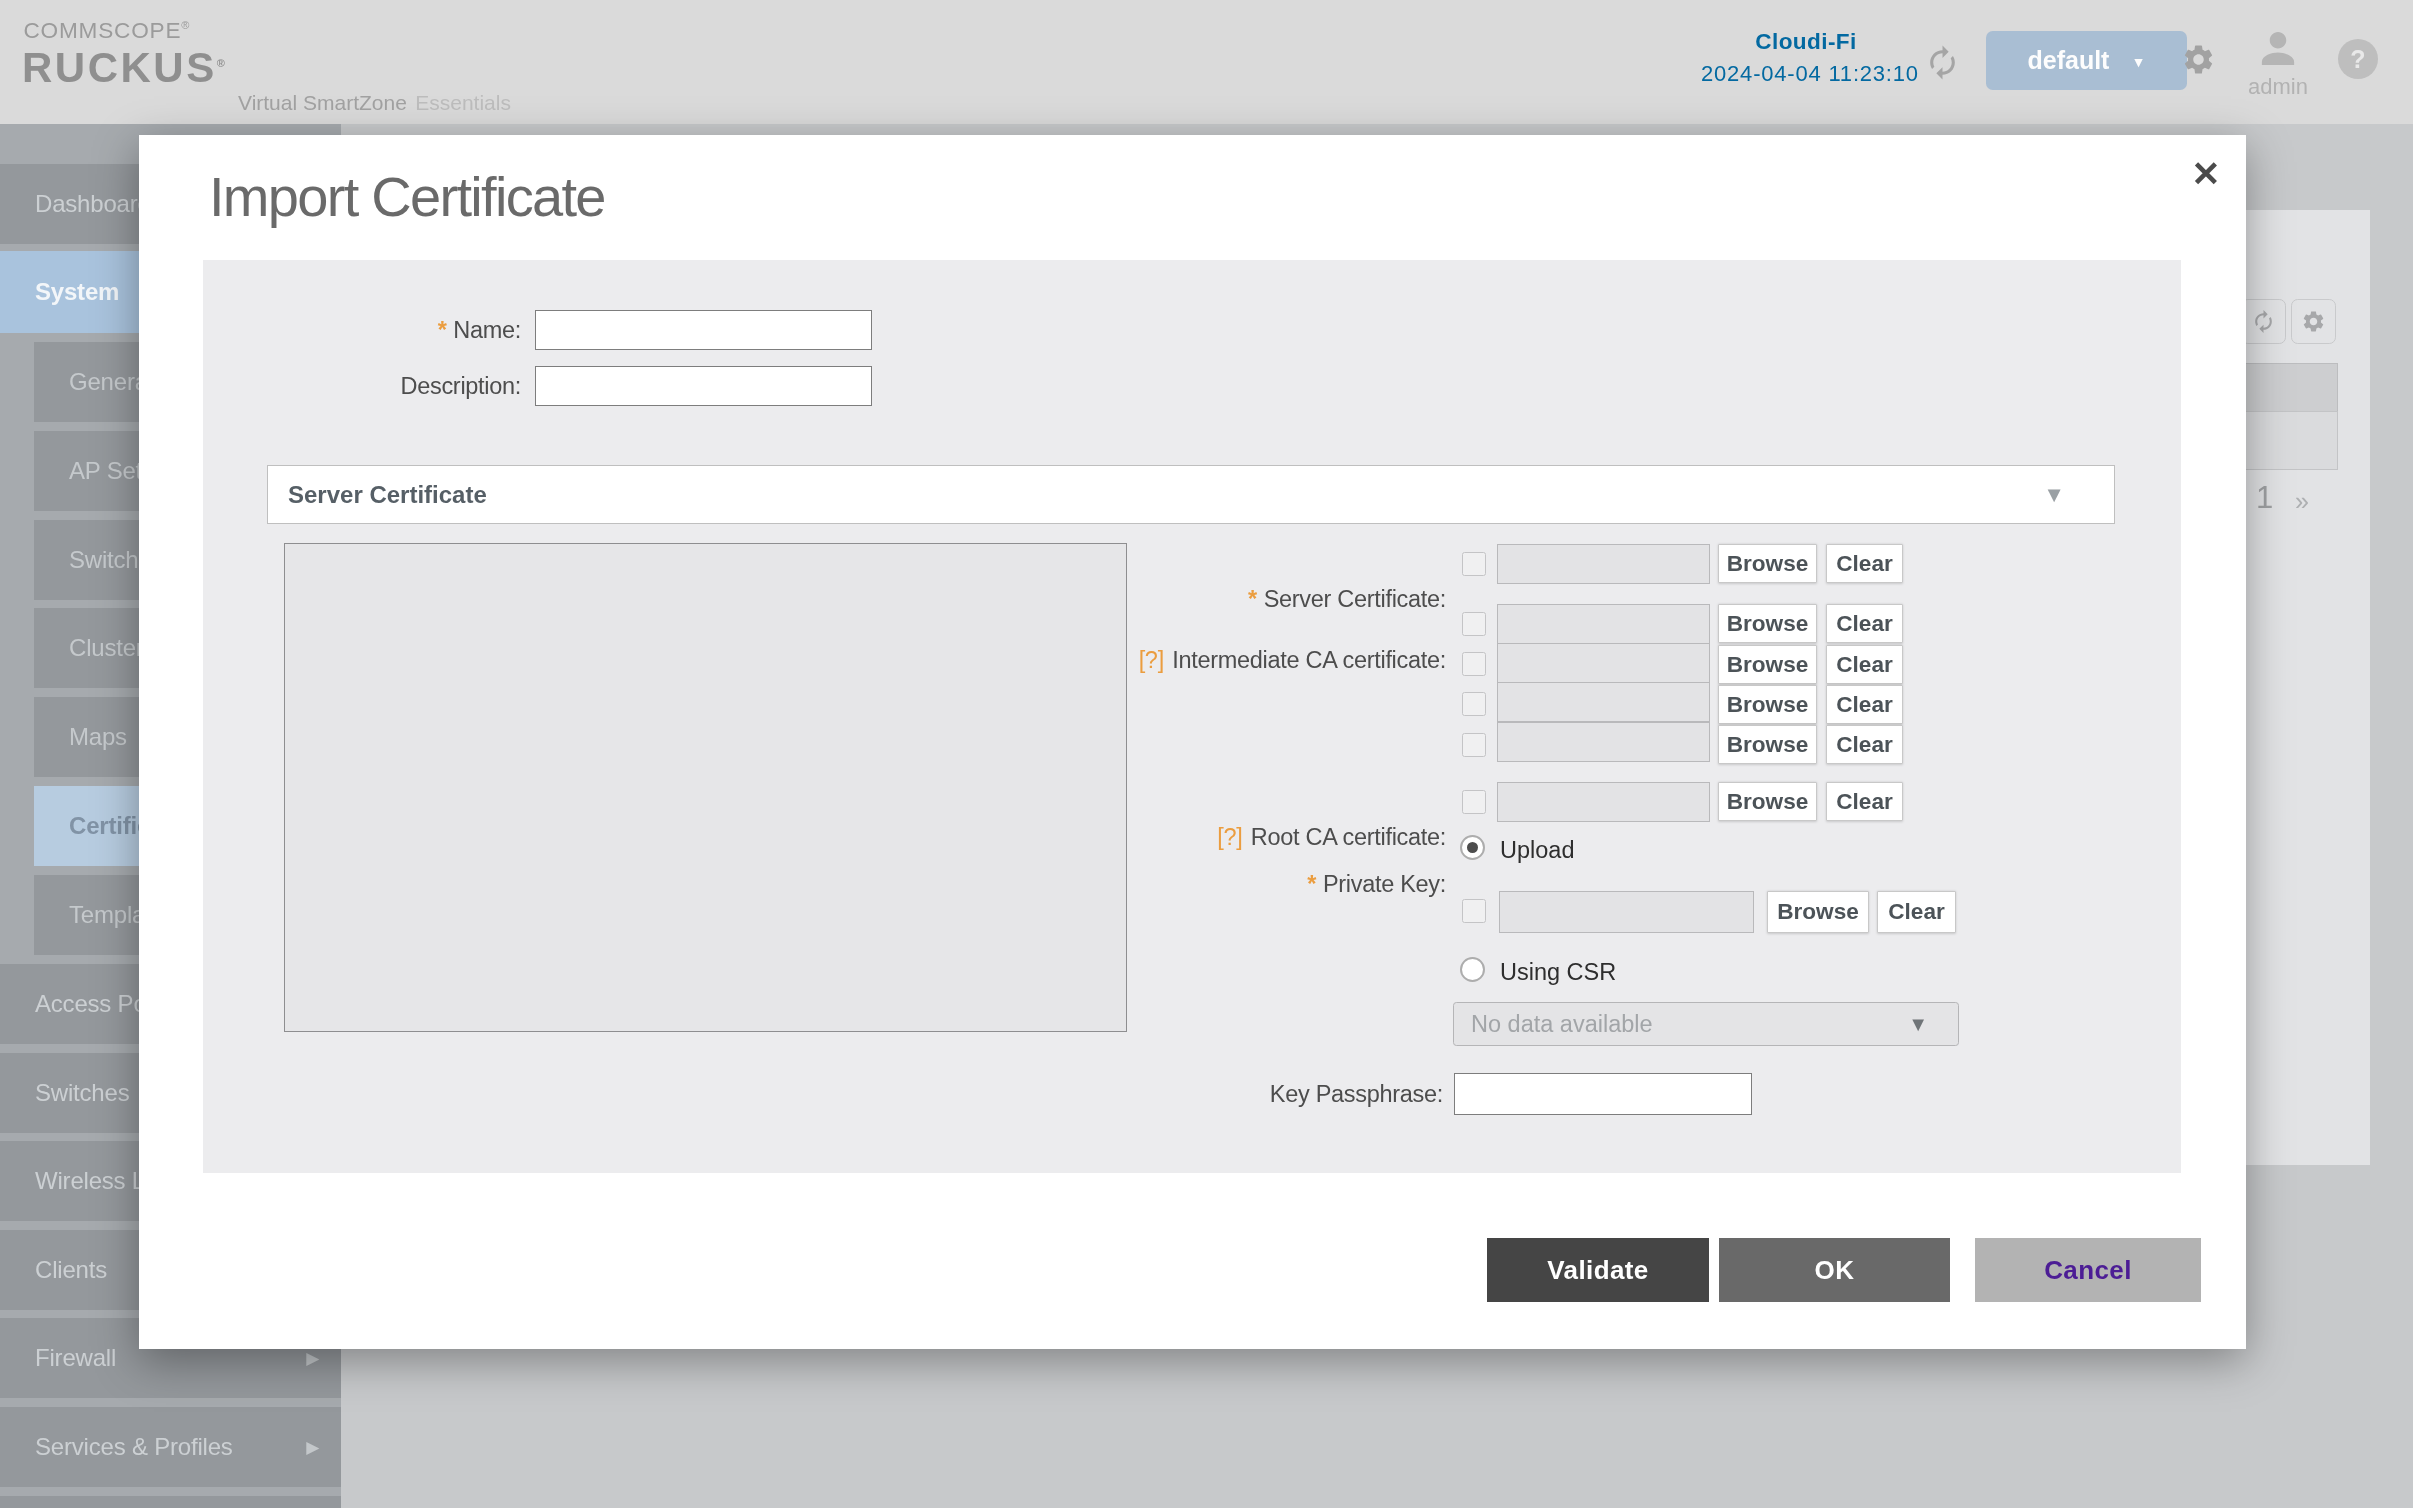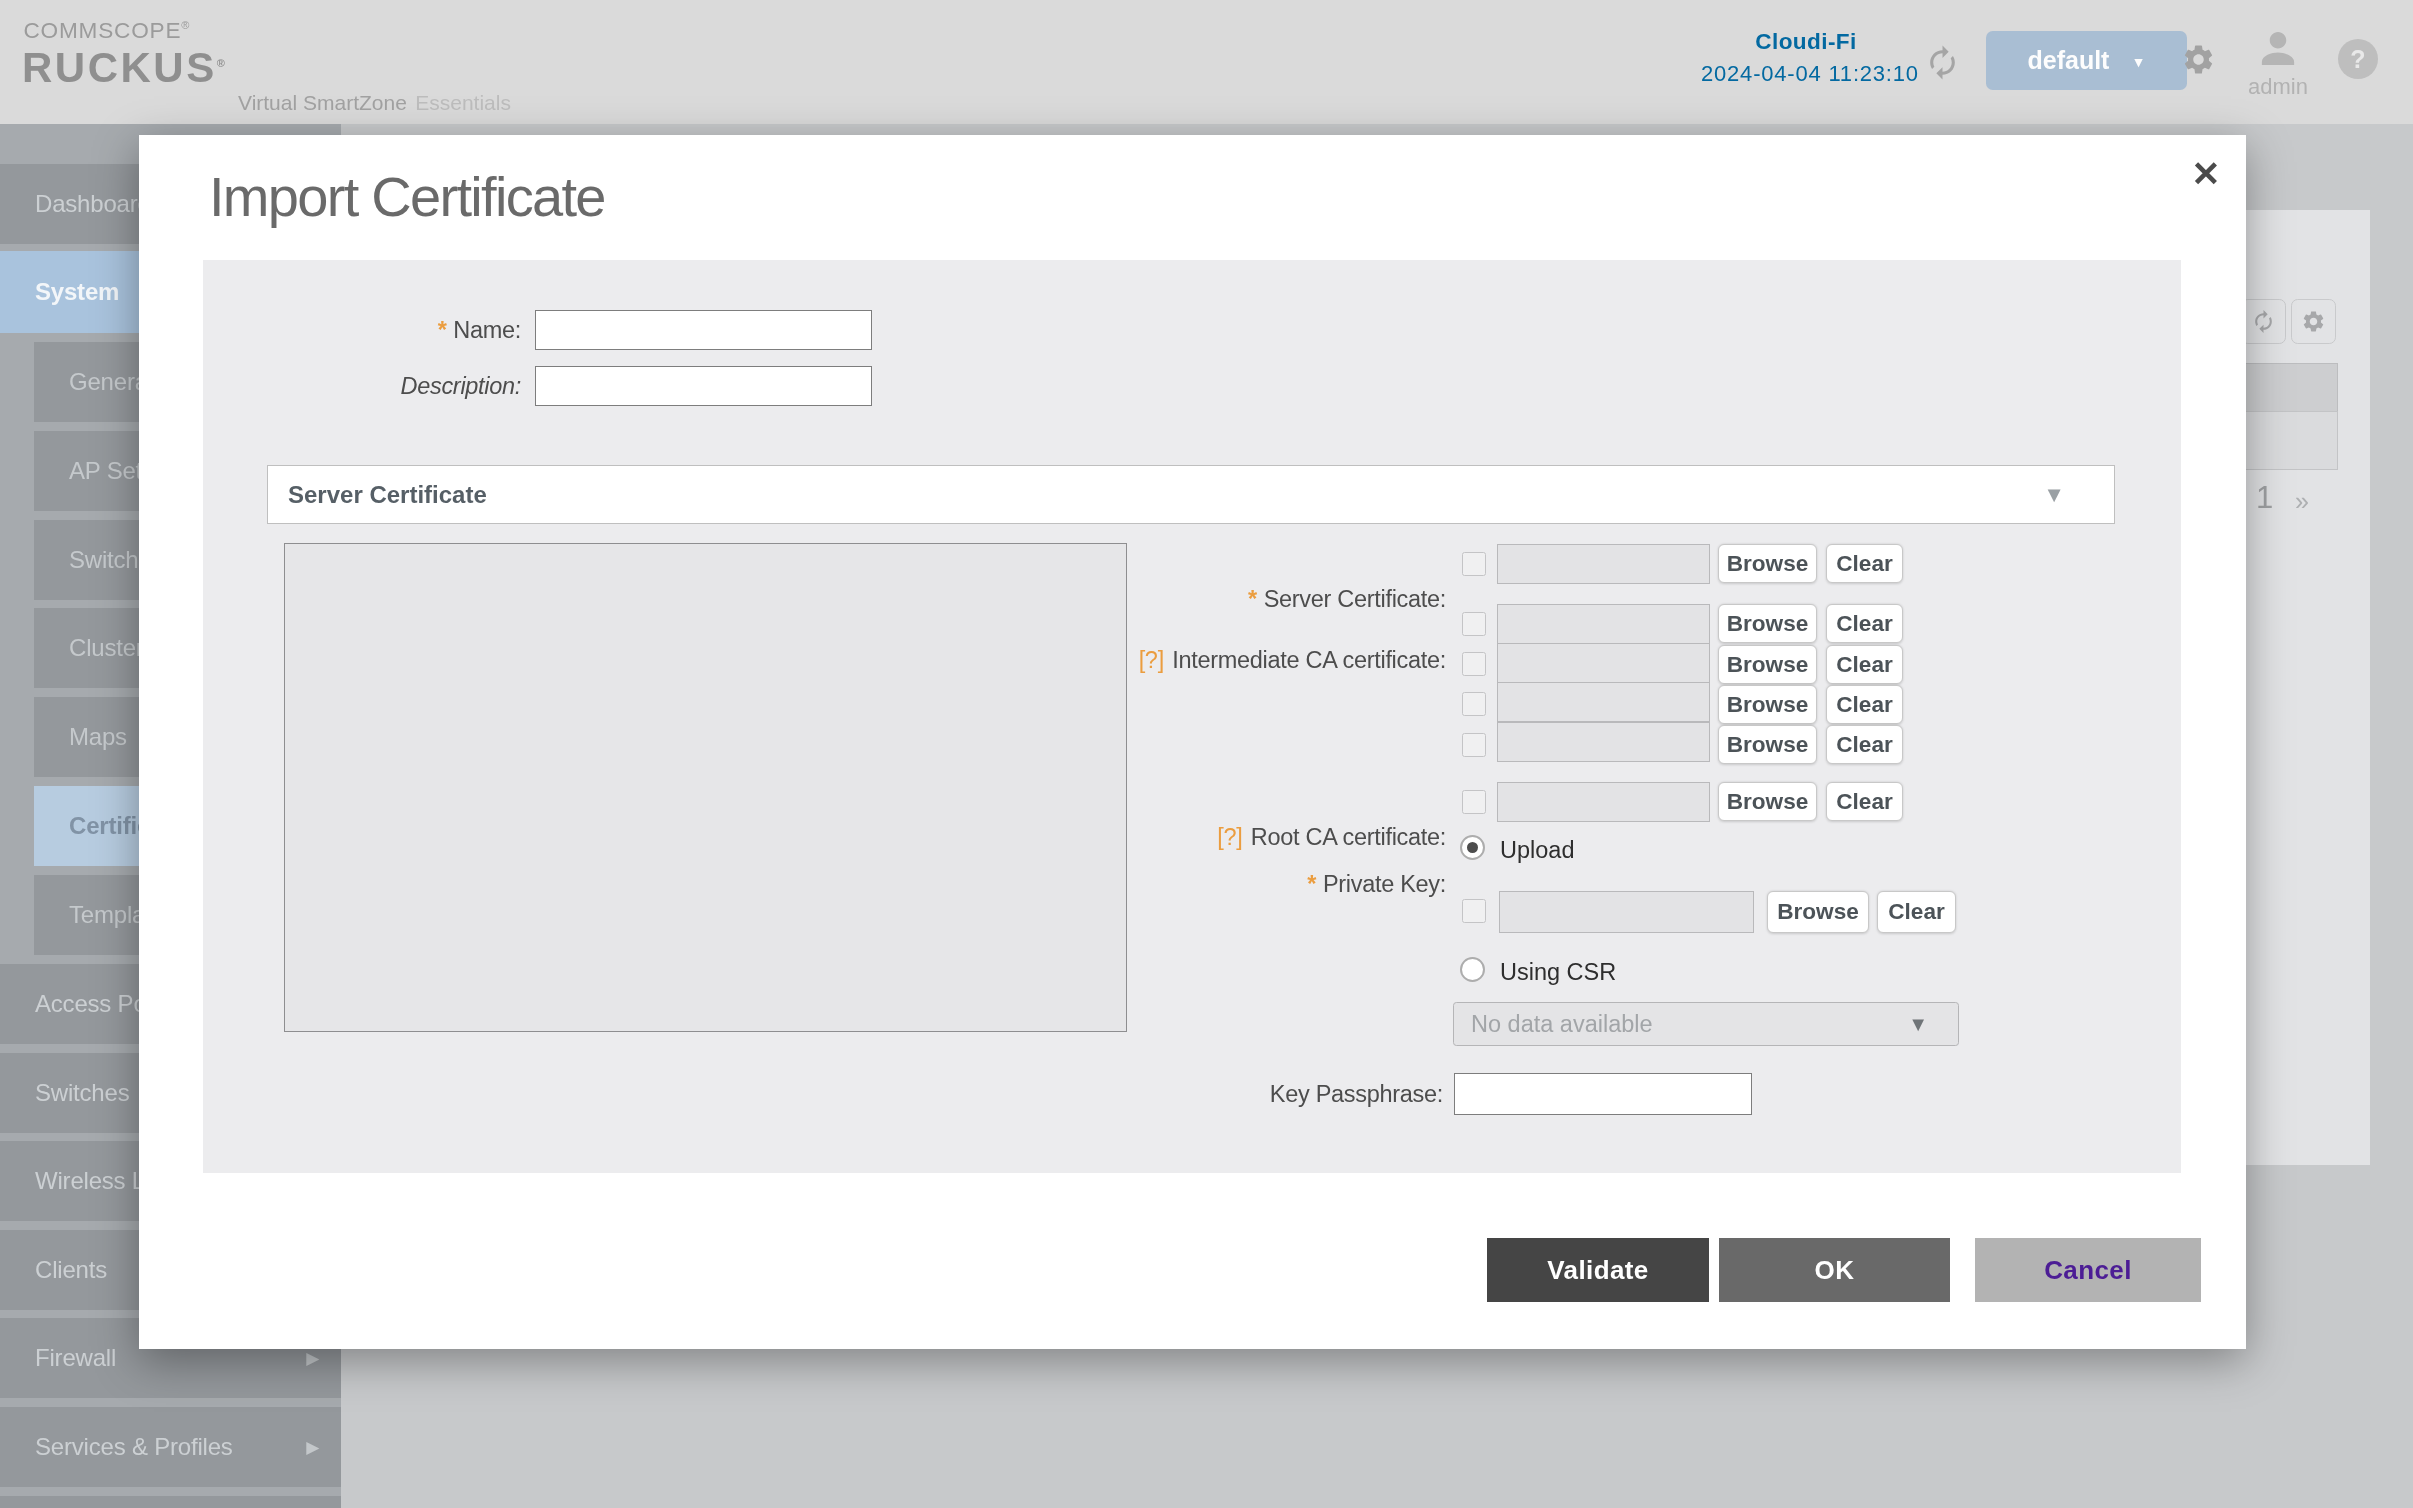--- a/index.html
+++ b/index.html
@@ -56,37 +56,37 @@
   .modal-title { position:absolute; left:70px; top:28.5px; font-size:56px; color:#6a6a6a; letter-spacing:-1.7px; }
   .modal-close { position:absolute; left:2041px; top:13.4px; width:52px; height:52px; font-size:35px; font-weight:600;
                  color:#4b4b4b; display:flex; align-items:center; justify-content:center; }
 
   .form-panel { position:absolute; left:64px; top:125px; width:1978px; height:913px; background:#ececee; }
 
   .flabel { position:absolute; font-size:23.5px; color:#4d4d4d; letter-spacing:-0.3px; text-align:right; line-height:40px; }
   .req { color:#eb9d3f; font-weight:700; margin-right:6.7px; }
   .hmark { color:#eb9d3f; margin-right:8.4px; }
   .lab-name { left:67px; top:50px; width:251px; }
-  .lab-desc { left:67px; top:106px; width:251px;font-style:italic; }
+  .lab-desc { left:67px; top:106px; width:251px; }
   .tinput { position:absolute; background:#fff; border:1.7px solid #7d7d7d; }
   .in-name { left:332px; top:50px;  width:337px; height:40px; }
   .in-desc { left:332px; top:106px; width:337px; height:40px; }
 
   .section-bar { position:absolute; left:64px; top:185px; width:1848px; height:59px; background:#fff;
                  border:0.8px solid #bfbfbf; display:flex; align-items:center;margin-top:20px; }
   .section-title { margin-left:20px; font-size:24px; font-weight:700; color:#565f66; }
   .section-caret { position:absolute; right:49px; font-size:22px; color:#9aa0a4; }
 
   .cert-preview { position:absolute; left:81px; top:283px; width:843px; height:489px; background:#e6e6e8; border:1.7px solid #8e8e90; }
 
   .rc-label { position:absolute; left:774px; width:469px; text-align:right; font-size:23.5px; color:#4d4d4d;
               letter-spacing:-0.3px; line-height:40px; white-space:nowrap;margin-top:36px; }
   .cb { position:absolute; left:1259px; width:23.5px; height:23.5px; background:#f0f0f1; border:1.7px solid #c4c4c6; border-radius:2.5px; }
   .dfield { position:absolute; left:1294px; width:213px; height:40px; background:#e3e3e5; border:0.8px solid #b9b9bb; }
-  .btn-sm { position:absolute; height:39px; background:#fff; border:0.8px solid #c8c8c8; border-radius:6px; font-size:22.6px;
+  .btn-sm { position:absolute; height:39px; background:#fff; border:0.8px solid #c8c8c8; border-radius:1px; font-size:22.6px;
             font-weight:700; color:#4c5358; display:flex; align-items:center; justify-content:center;
             box-shadow:0 0.8px 2.5px rgba(0,0,0,0.15); }
   .bw { left:1515px; width:99px; } .cl { left:1623px; width:77px; }
 
   .radio { position:absolute; left:1257px; width:25px; height:25px; border:2.5px solid #adadad; border-radius:50%; background:#fff; }
   .radio.on::after { content:""; position:absolute; left:50%; top:50%; width:11.7px; height:11.7px; margin:-5.9px 0 0 -5.9px;
                      border-radius:50%; background:#4d4d4d; }
   .radio-label { position:absolute; left:1297px; font-size:23.5px; color:#2e2e2e; line-height:27px; }
 
   .dropdown { position:absolute; left:1250px; top:742px; width:506px; height:44px; background:#e4e4e6;

